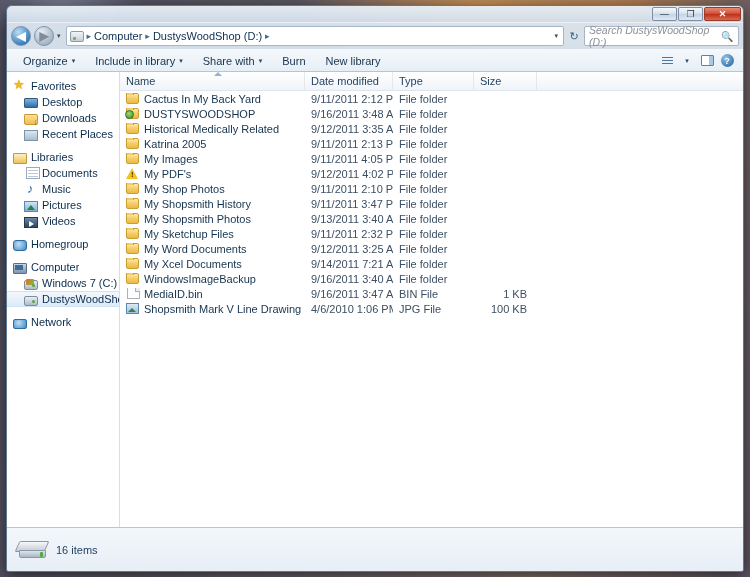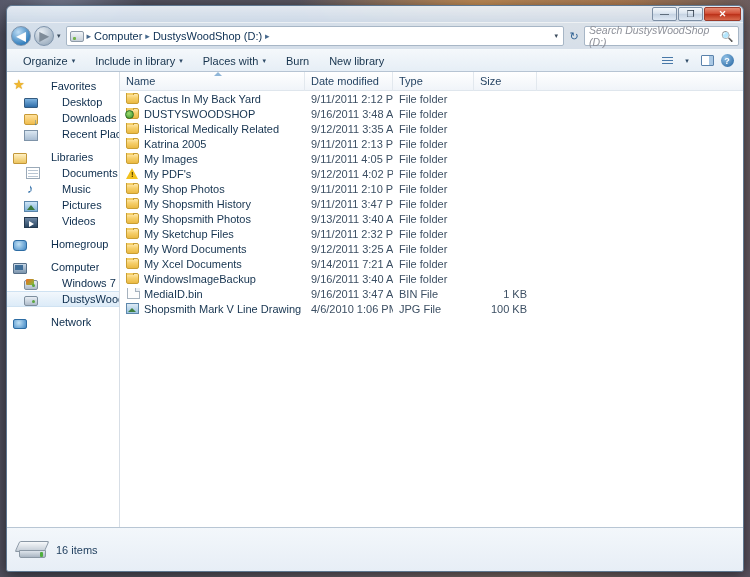--- a/index.html
+++ b/index.html
@@ -164,21 +164,21 @@
     display: flex; align-items: center; gap: 4px;
     padding-left: 6px;
     white-space: nowrap;
   }
   .navitem.child { padding-left: 17px; }
   .navitem.selected {
     background: linear-gradient(180deg,#f2f7fc,#dcebf8);
     border-top: 1px solid #cfe2f2;
     border-bottom: 1px solid #cfe2f2;
   }
-  .navlabel { overflow: hidden; margin-left: 20px; }
+  .navlabel { overflow: hidden; }
 
   .ico { width: 14px; height: 13px; flex: 0 0 14px; position: relative; }
 
   
   .ico.star::before {
     content:'★'; position:absolute; left:0; top:-3px; font-size:13px; color:#f2b830;
     text-shadow: 0 0 1px #b8850f;
   }
   .ico.monitor {
     background: linear-gradient(180deg,#7fb4e0,#2f6da8);
@@ -357,21 +357,21 @@
     <div id="toolbar">
       <div class="tbitem">
         <span>Organize</span>
         <span class="caret">▾</span>
       </div>
       <div class="tbitem">
         <span>Include in library</span>
         <span class="caret">▾</span>
       </div>
       <div class="tbitem">
-        <span>Places with</span>
+        <span>Share with</span>
         <span class="caret">▾</span>
       </div>
       <div class="tbitem">
         <span>Burn</span>
       </div>
       <div class="tbitem">
         <span>New library</span>
       </div>
 
       <div class="tbspacer"></div>

